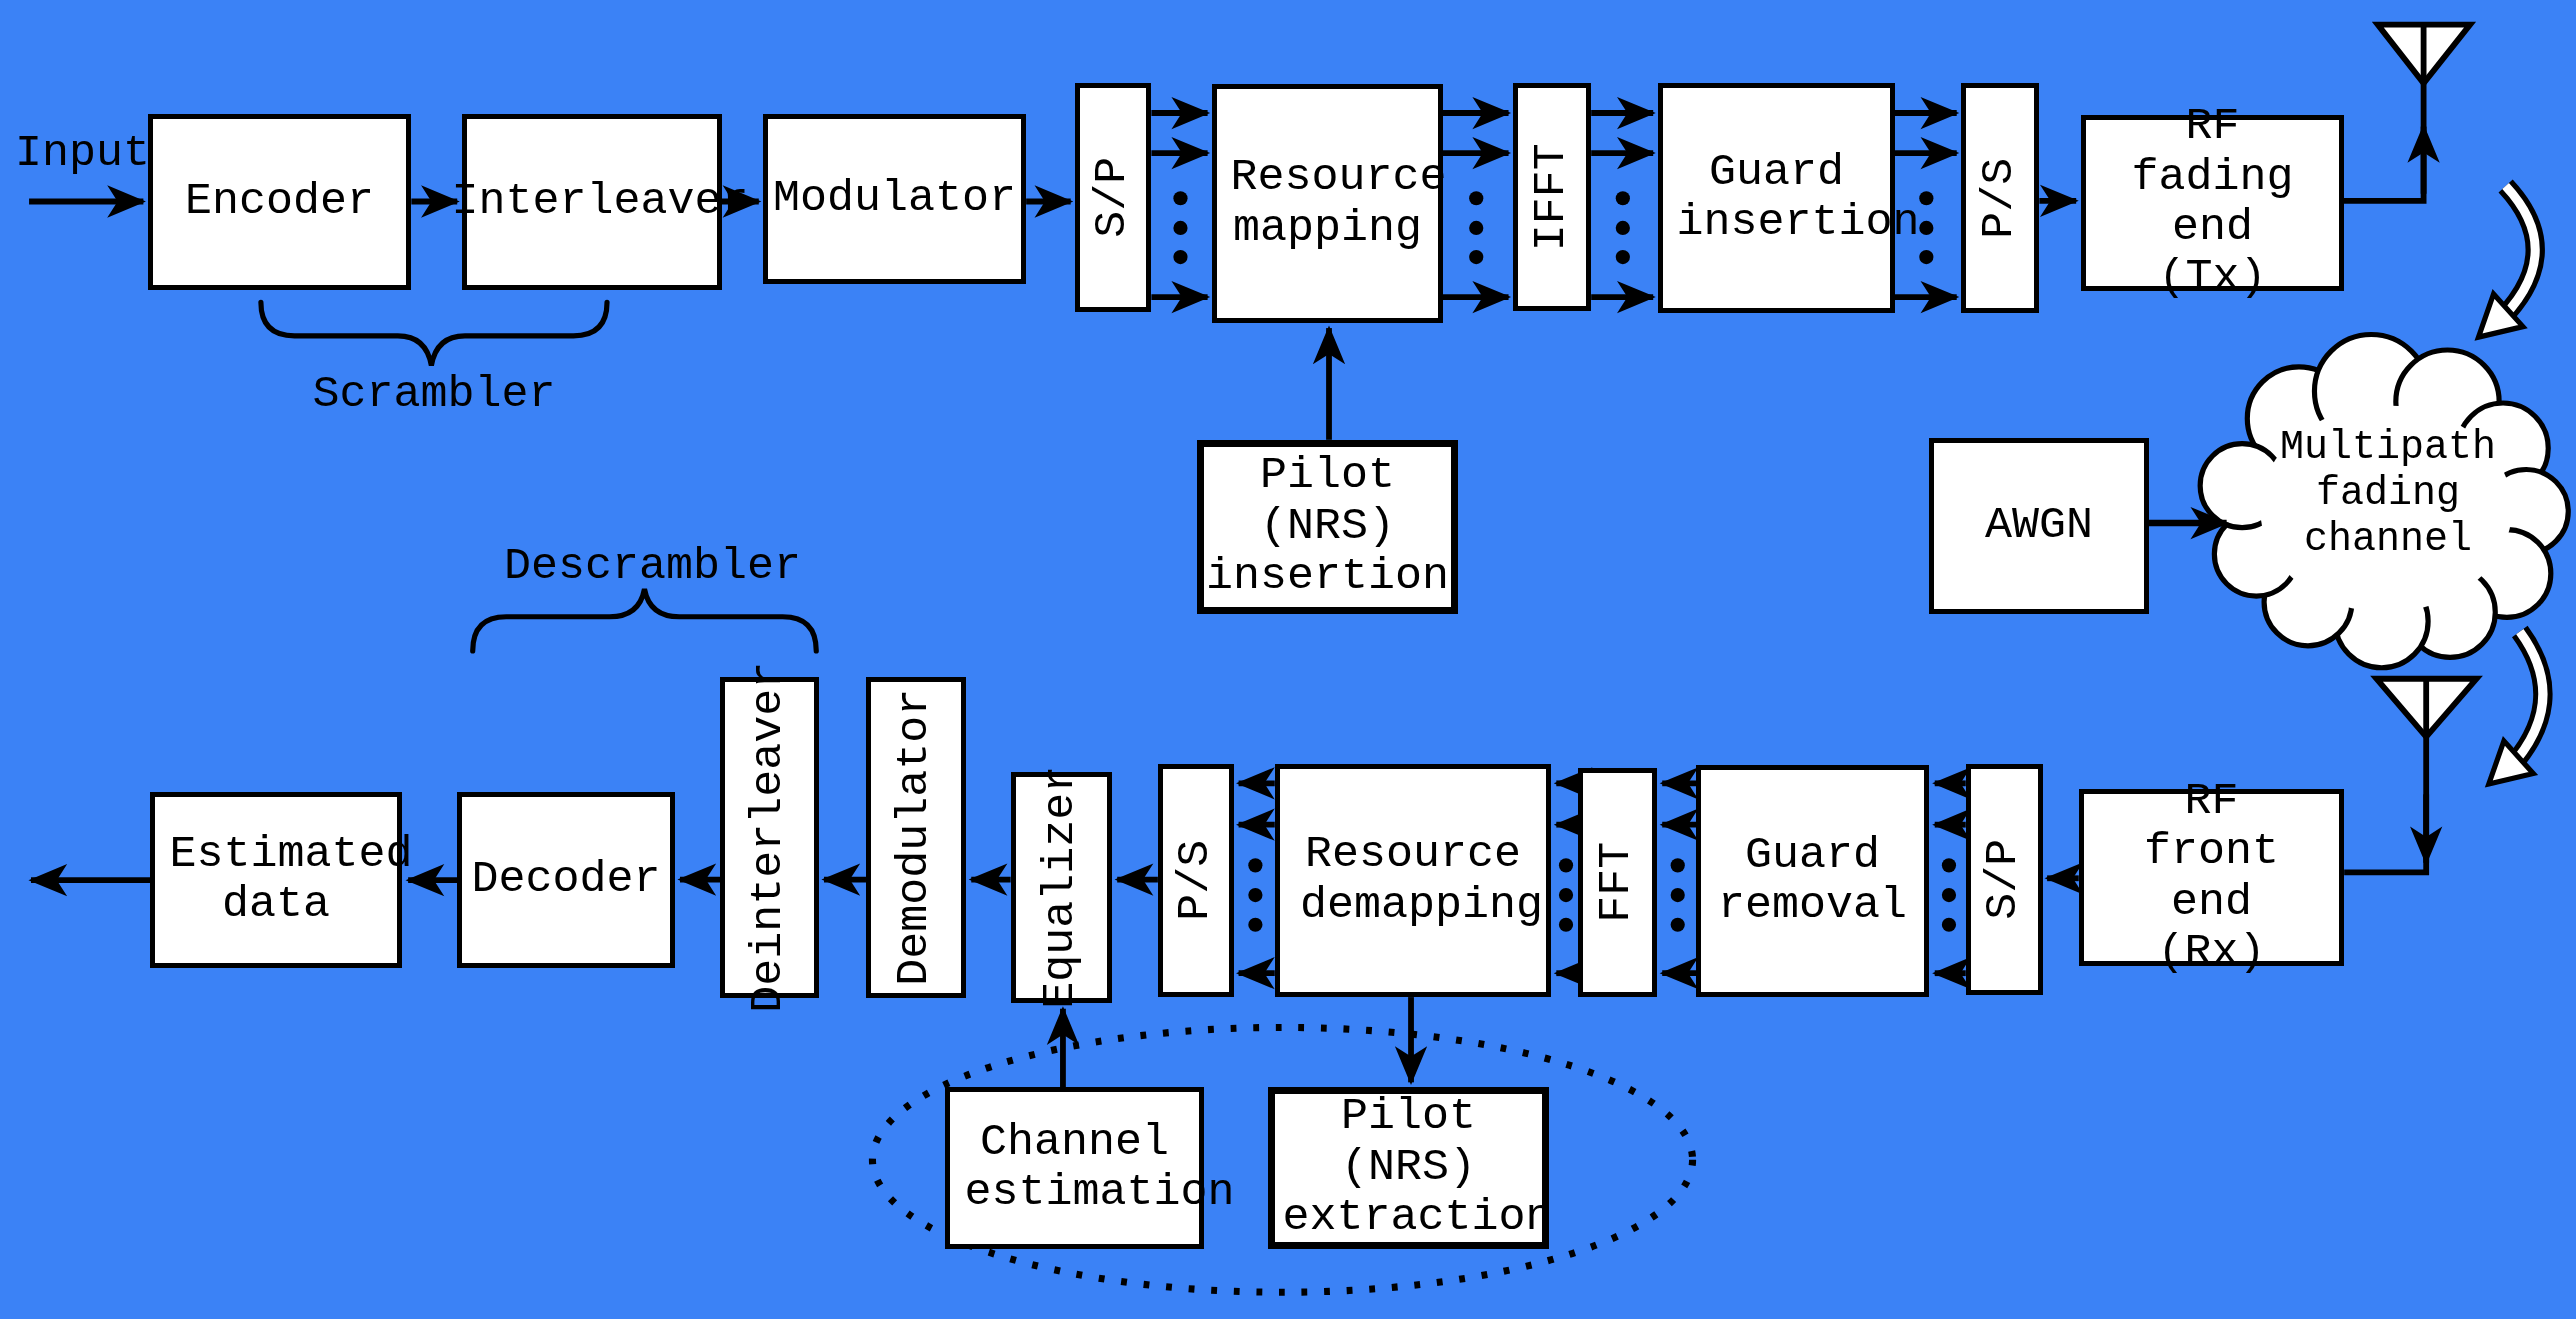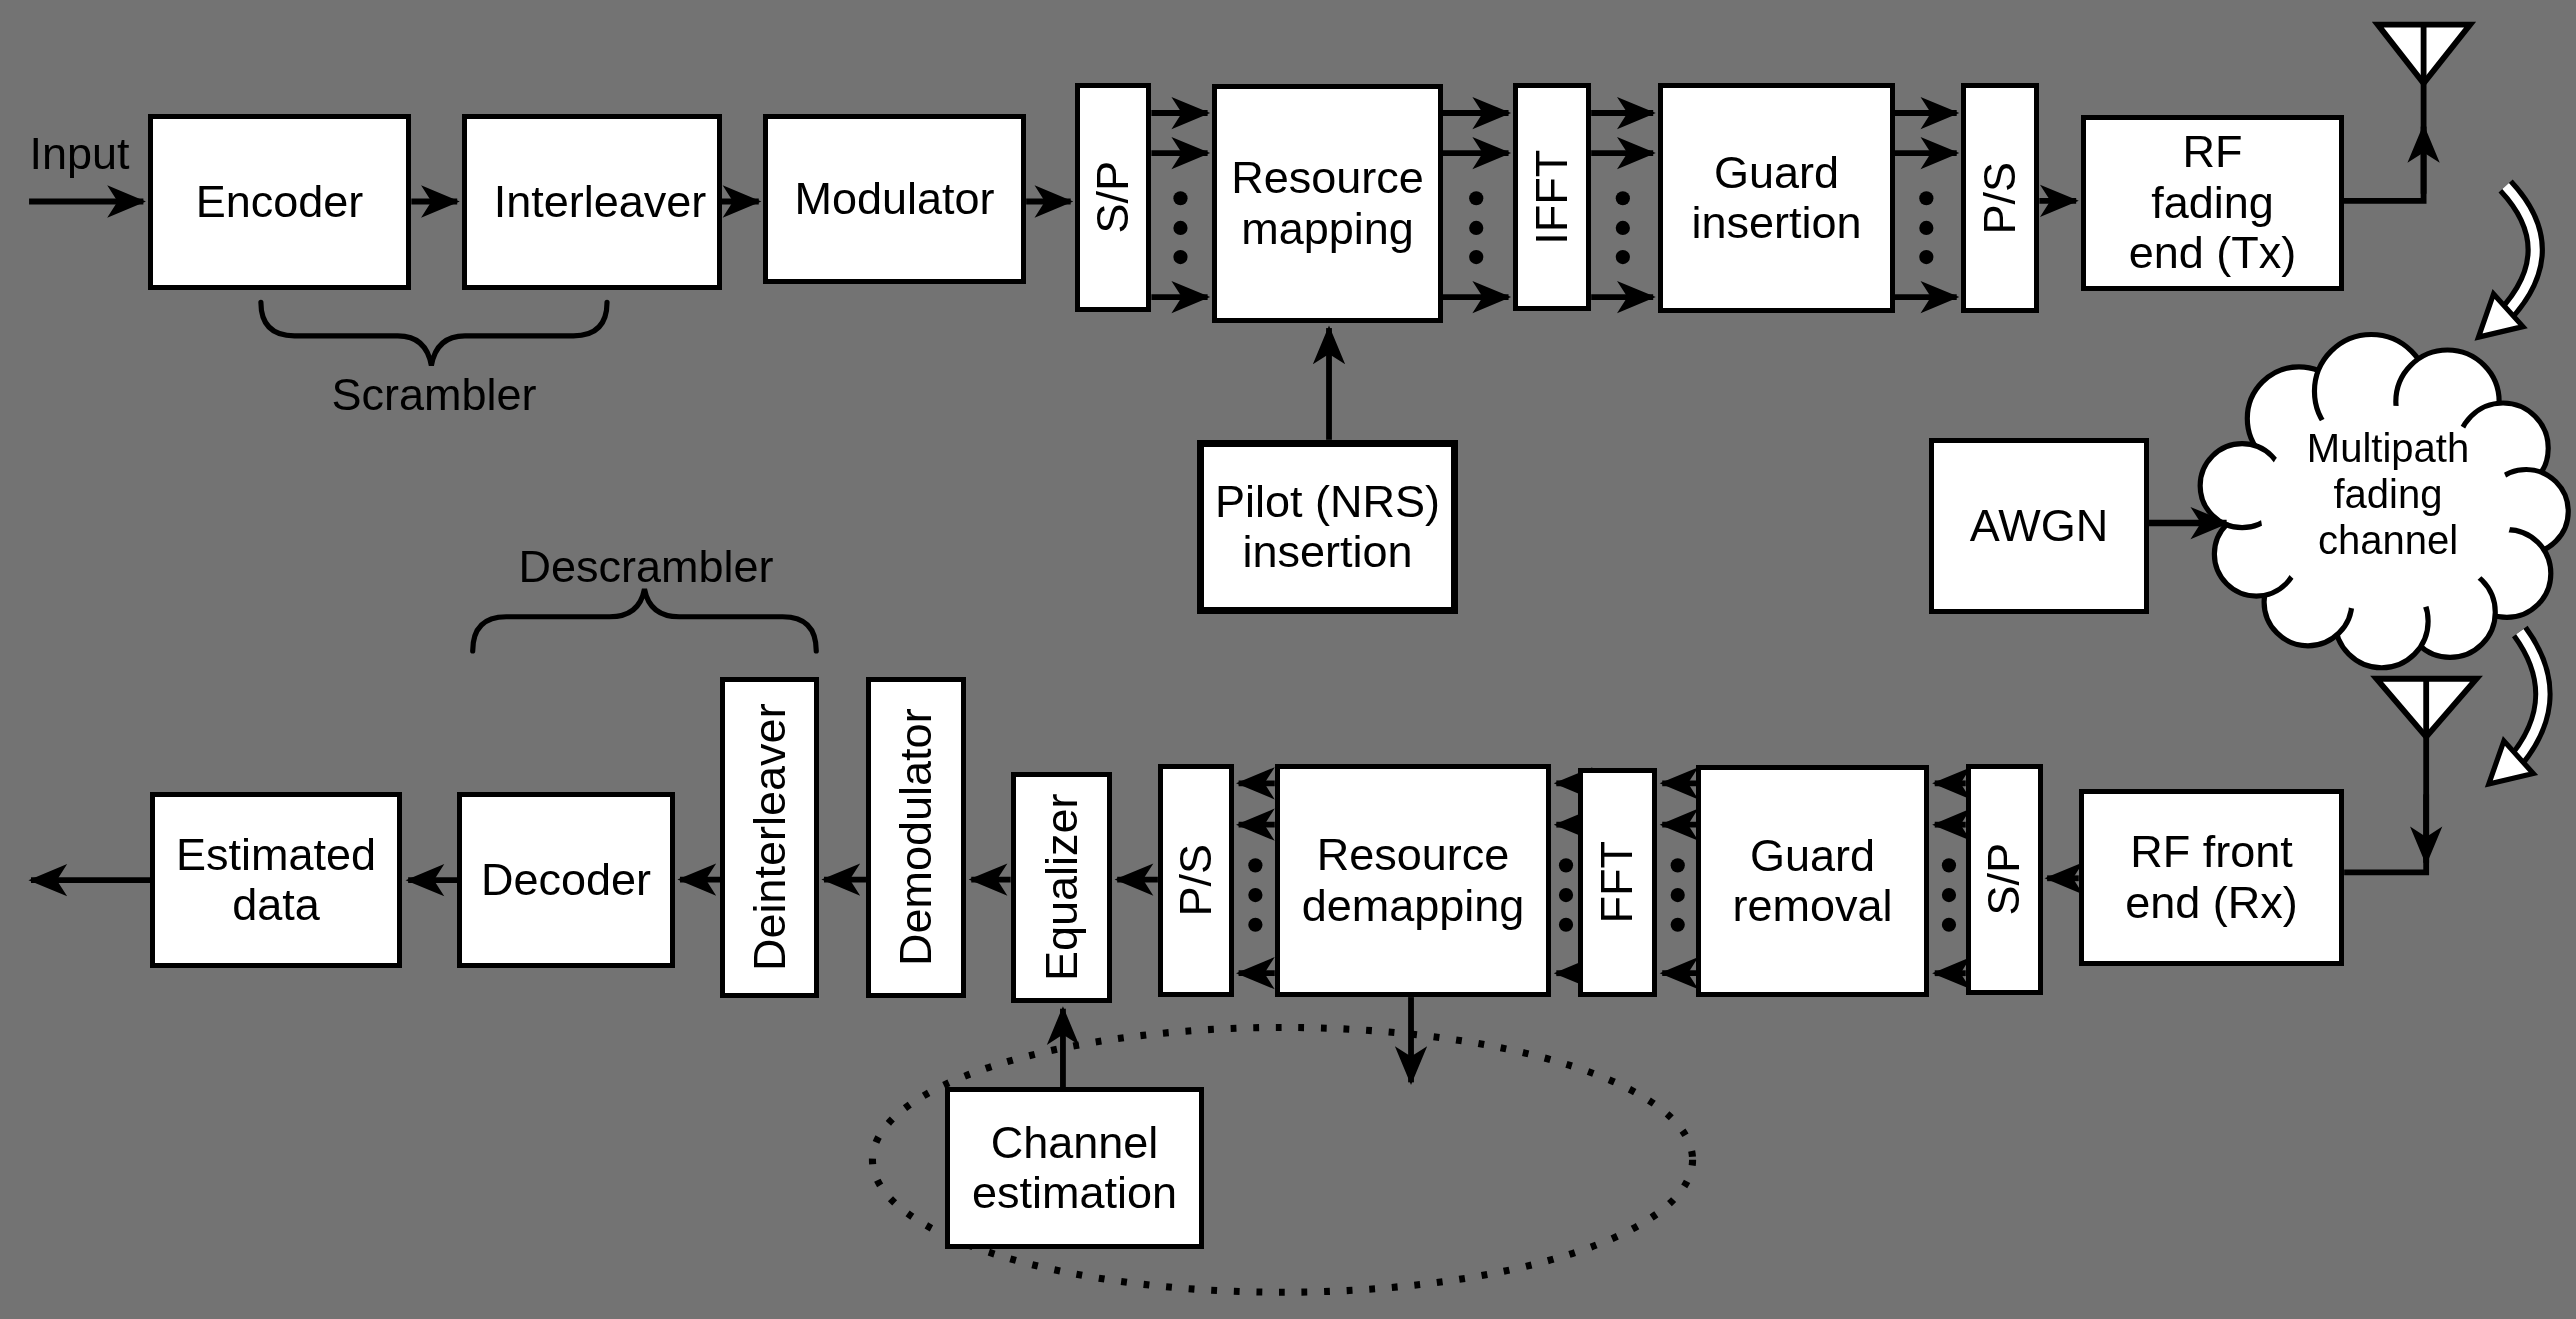--- a/index.html
+++ b/index.html
@@ -1,20 +1,20 @@
 <!DOCTYPE html>
 <html style="font-size:10.3px"><head>
 <meta charset="utf-8">
 <style>
   html,body{margin:0;padding:0;background:#ffffff;}
   #canvas{
     position:relative;
     width:2576px;height:1320px;
-    background:#737373;
-    font-family:Liberation Sans, sans-serif;
+    background:#3b82f6;
+    font-family:Liberation Mono, monospace;
     color:#000;
     overflow:hidden;
   }
   #wires{position:absolute;left:0;top:0;z-index:1;}
   .box{
     position:absolute;
     border:5.8px solid #000;
     background:#fff;
     display:flex;align-items:center;justify-content:center;
     text-align:center;
@@ -290,15 +290,18 @@
   </div>
 
   <div class="box" style="left:150px;top:792px;width:252px;height:176px;">
     <span class="lbl" style="max-width:213px;">Estimated data</span>
   </div>
 
   <div class="box" style="left:945px;top:1087px;width:259px;height:162px;">
     <span class="lbl" style="max-width:220px;">Channel estimation</span>
   </div>
 
+  <div class="box" style="left:1268px;top:1087px;width:281px;height:162px;border-width:7px;">
+    <span class="lbl" style="max-width:252px;">Pilot (NRS) extraction</span>
+  </div>
 
 </div>
 
 
 </body></html>

